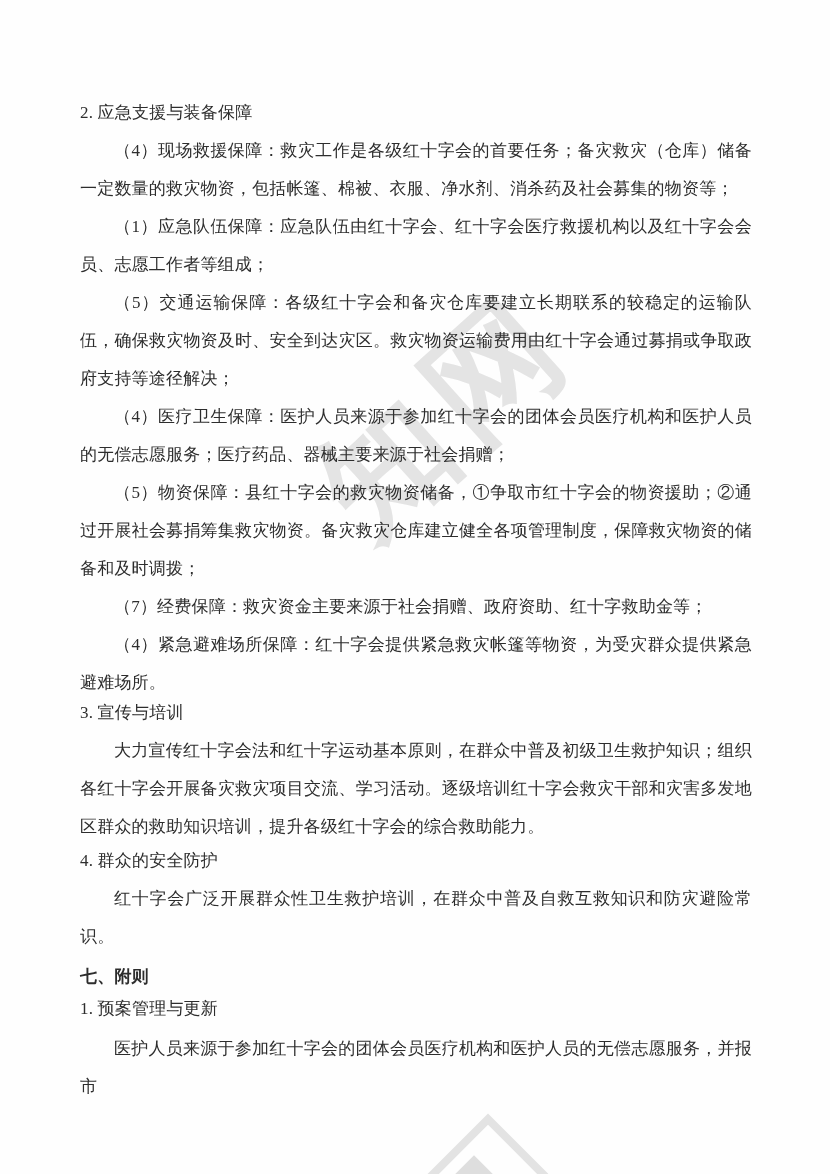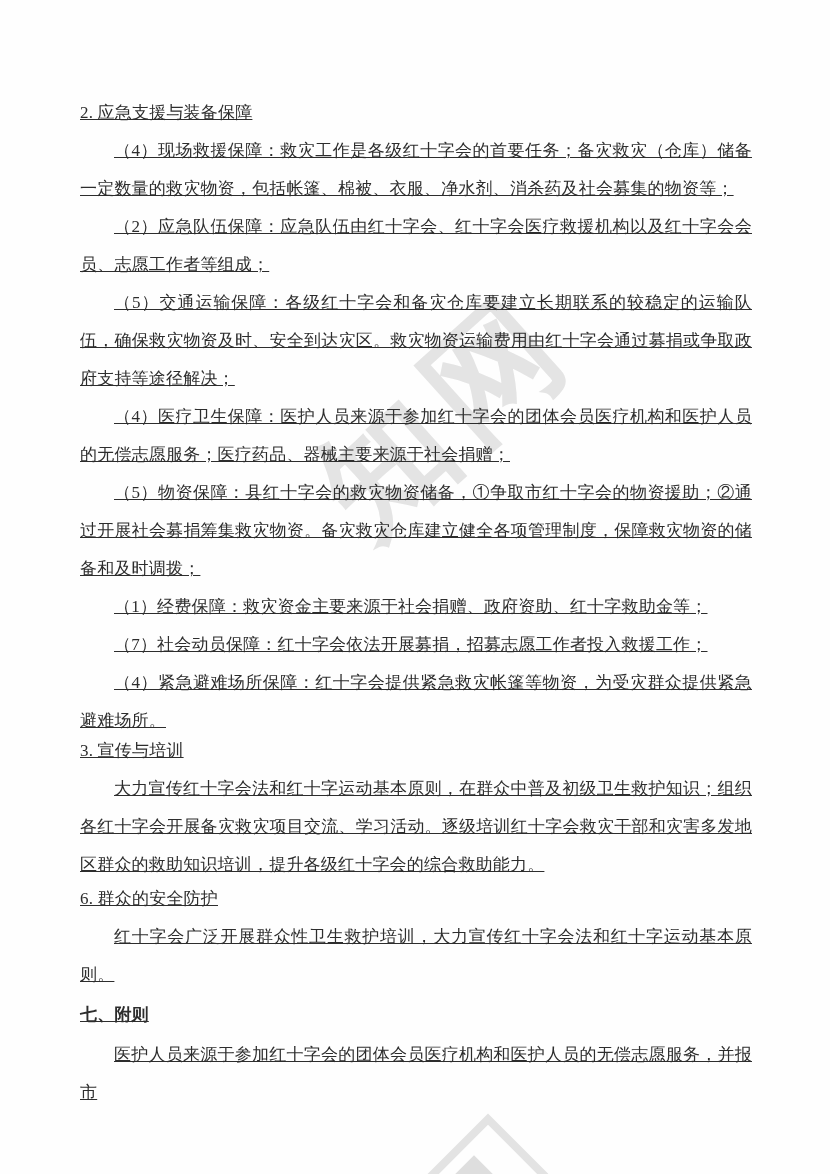--- a/index.html
+++ b/index.html
@@ -58,21 +58,20 @@
     pointer-events: none;
   }
   
   .content {
     position: absolute;
     left: 80px;
     top: 0;
     width: 672px;
     padding-top: 94px;
     z-index: 1;
-    text-decoration: underline;
   }
   .content p {
     margin: 0;
     font-size: 17px;
     line-height: 38px;
     text-align: justify;
     text-justify: inter-ideograph;
     letter-spacing: 0.2px;
     word-break: break-all;
   }
@@ -93,28 +92,28 @@
 
 <div class="page">
 
   <div class="wm-center">知网</div>
   <div class="wm-diamond-outer"></div>
   <div class="wm-diamond-inner"></div>
 
   <div class="content">
     <p class="h">2. 应急支援与装备保障</p>
     <p class="p">（4）现场救援保障：救灾工作是各级红十字会的首要任务；备灾救灾（仓库）储备一定数量的救灾物资，包括帐篷、棉被、衣服、净水剂、消杀药及社会募集的物资等；</p>
-    <p class="p">（2）应急队伍保障：应急队伍由红十字会、红十字会医疗救援机构以及红十字会会员、志愿工作者等组成；</p>
+    <p class="p">（1）应急队伍保障：应急队伍由红十字会、红十字会医疗救援机构以及红十字会会员、志愿工作者等组成；</p>
     <p class="p">（5）交通运输保障：各级红十字会和备灾仓库要建立长期联系的较稳定的运输队伍，确保救灾物资及时、安全到达灾区。救灾物资运输费用由红十字会通过募捐或争取政府支持等途径解决；</p>
     <p class="p">（4）医疗卫生保障：医护人员来源于参加红十字会的团体会员医疗机构和医护人员的无偿志愿服务；医疗药品、器械主要来源于社会捐赠；</p>
     <p class="p">（5）物资保障：县红十字会的救灾物资储备，①争取市红十字会的物资援助；②通过开展社会募捐筹集救灾物资。备灾救灾仓库建立健全各项管理制度，保障救灾物资的储备和及时调拨；</p>
-    <p class="p">（1）经费保障：救灾资金主要来源于社会捐赠、政府资助、红十字救助金等；</p>
-    <p class="p">（7）社会动员保障：红十字会依法开展募捐，招募志愿工作者投入救援工作；</p>
+    <p class="p">（7）经费保障：救灾资金主要来源于社会捐赠、政府资助、红十字救助金等；</p>
     <p class="p">（4）紧急避难场所保障：红十字会提供紧急救灾帐篷等物资，为受灾群众提供紧急避难场所。</p>
     <p class="h mtn8">3. 宣传与培训</p>
     <p class="p">大力宣传红十字会法和红十字运动基本原则，在群众中普及初级卫生救护知识；组织各红十字会开展备灾救灾项目交流、学习活动。逐级培训红十字会救灾干部和灾害多发地区群众的救助知识培训，提升各级红十字会的综合救助能力。</p>
-    <p class="h mtn4">6. 群众的安全防护</p>
-    <p class="p">红十字会广泛开展群众性卫生救护培训，大力宣传红十字会法和红十字运动基本原则。</p>
+    <p class="h mtn4">4. 群众的安全防护</p>
+    <p class="p">红十字会广泛开展群众性卫生救护培训，在群众中普及自救互救知识和防灾避险常识。</p>
     <p class="hb mtp2">七、附则</p>
+    <p class="h mtn6">1. 预案管理与更新</p>
     <p class="p mtp2">医护人员来源于参加红十字会的团体会员医疗机构和医护人员的无偿志愿服务，并报市</p>
   </div>
 
 </div>
 
 </body></html>

